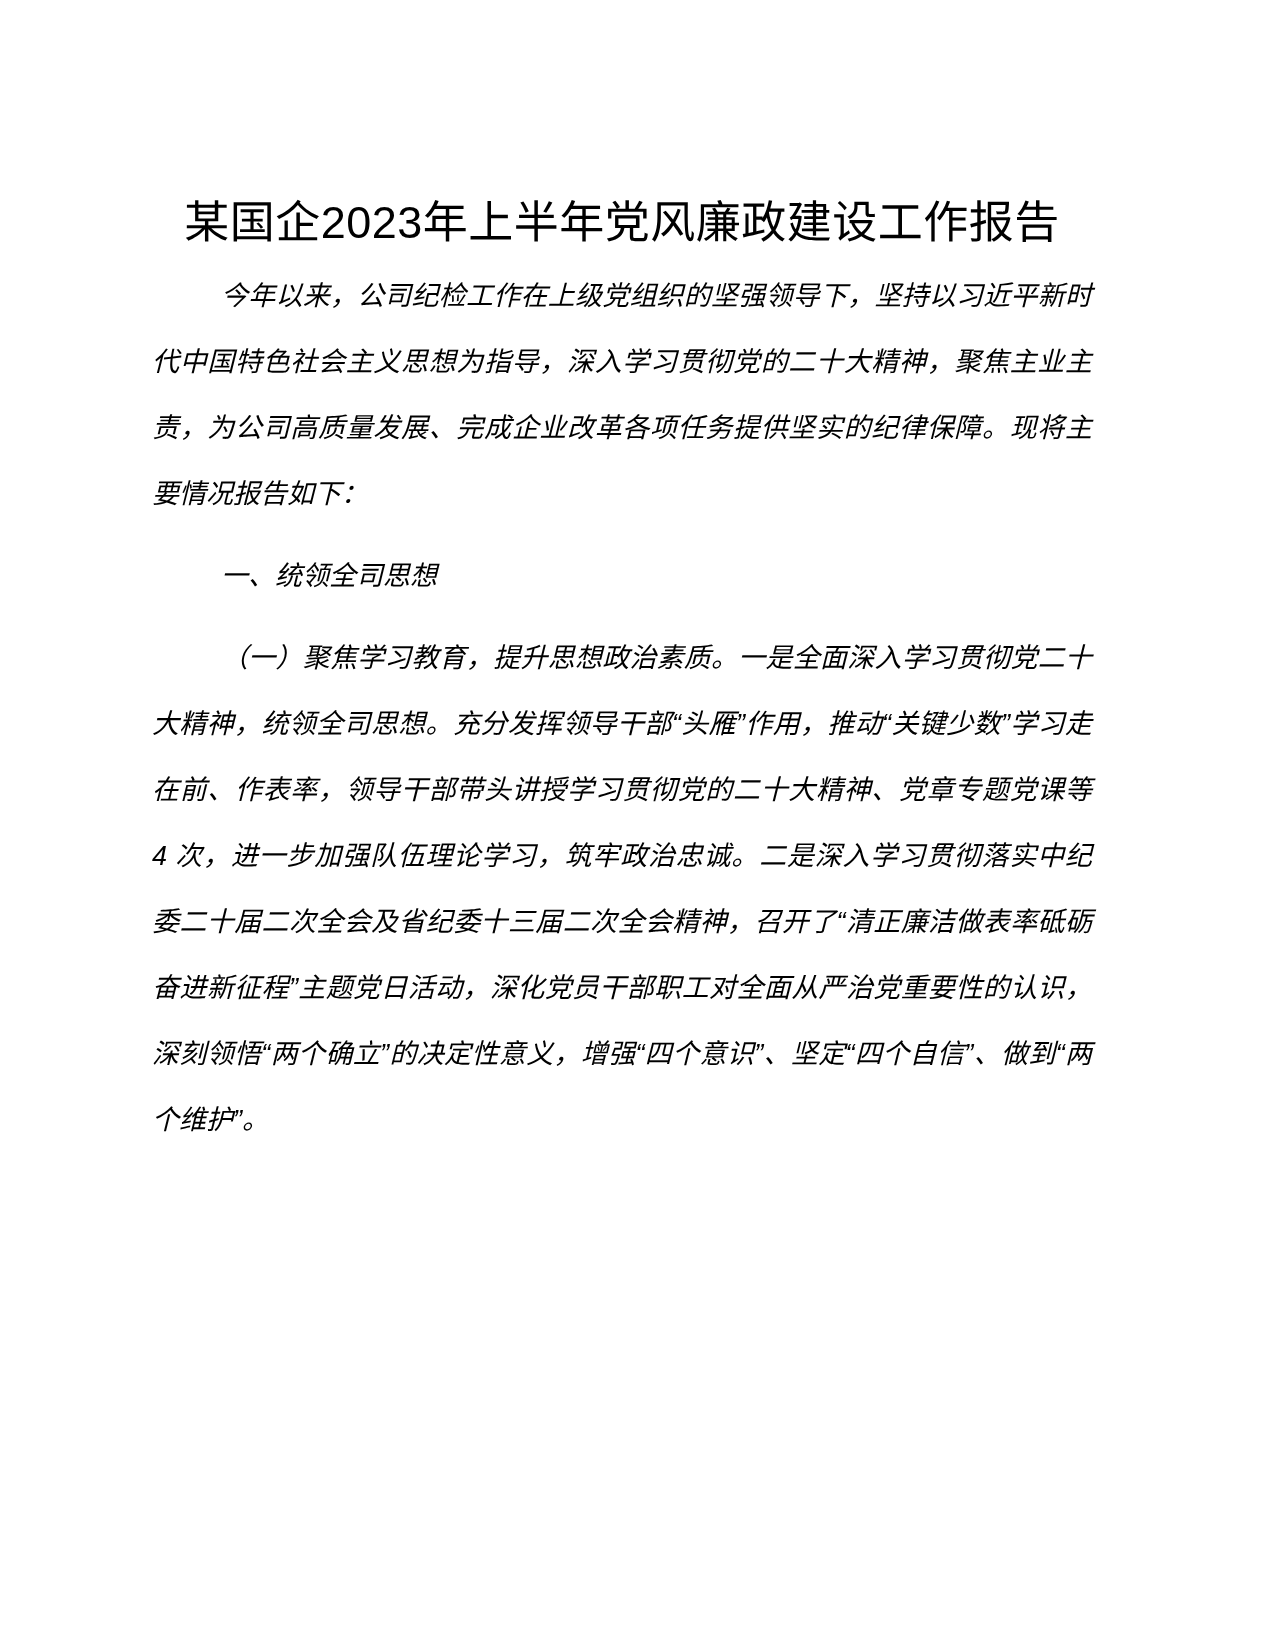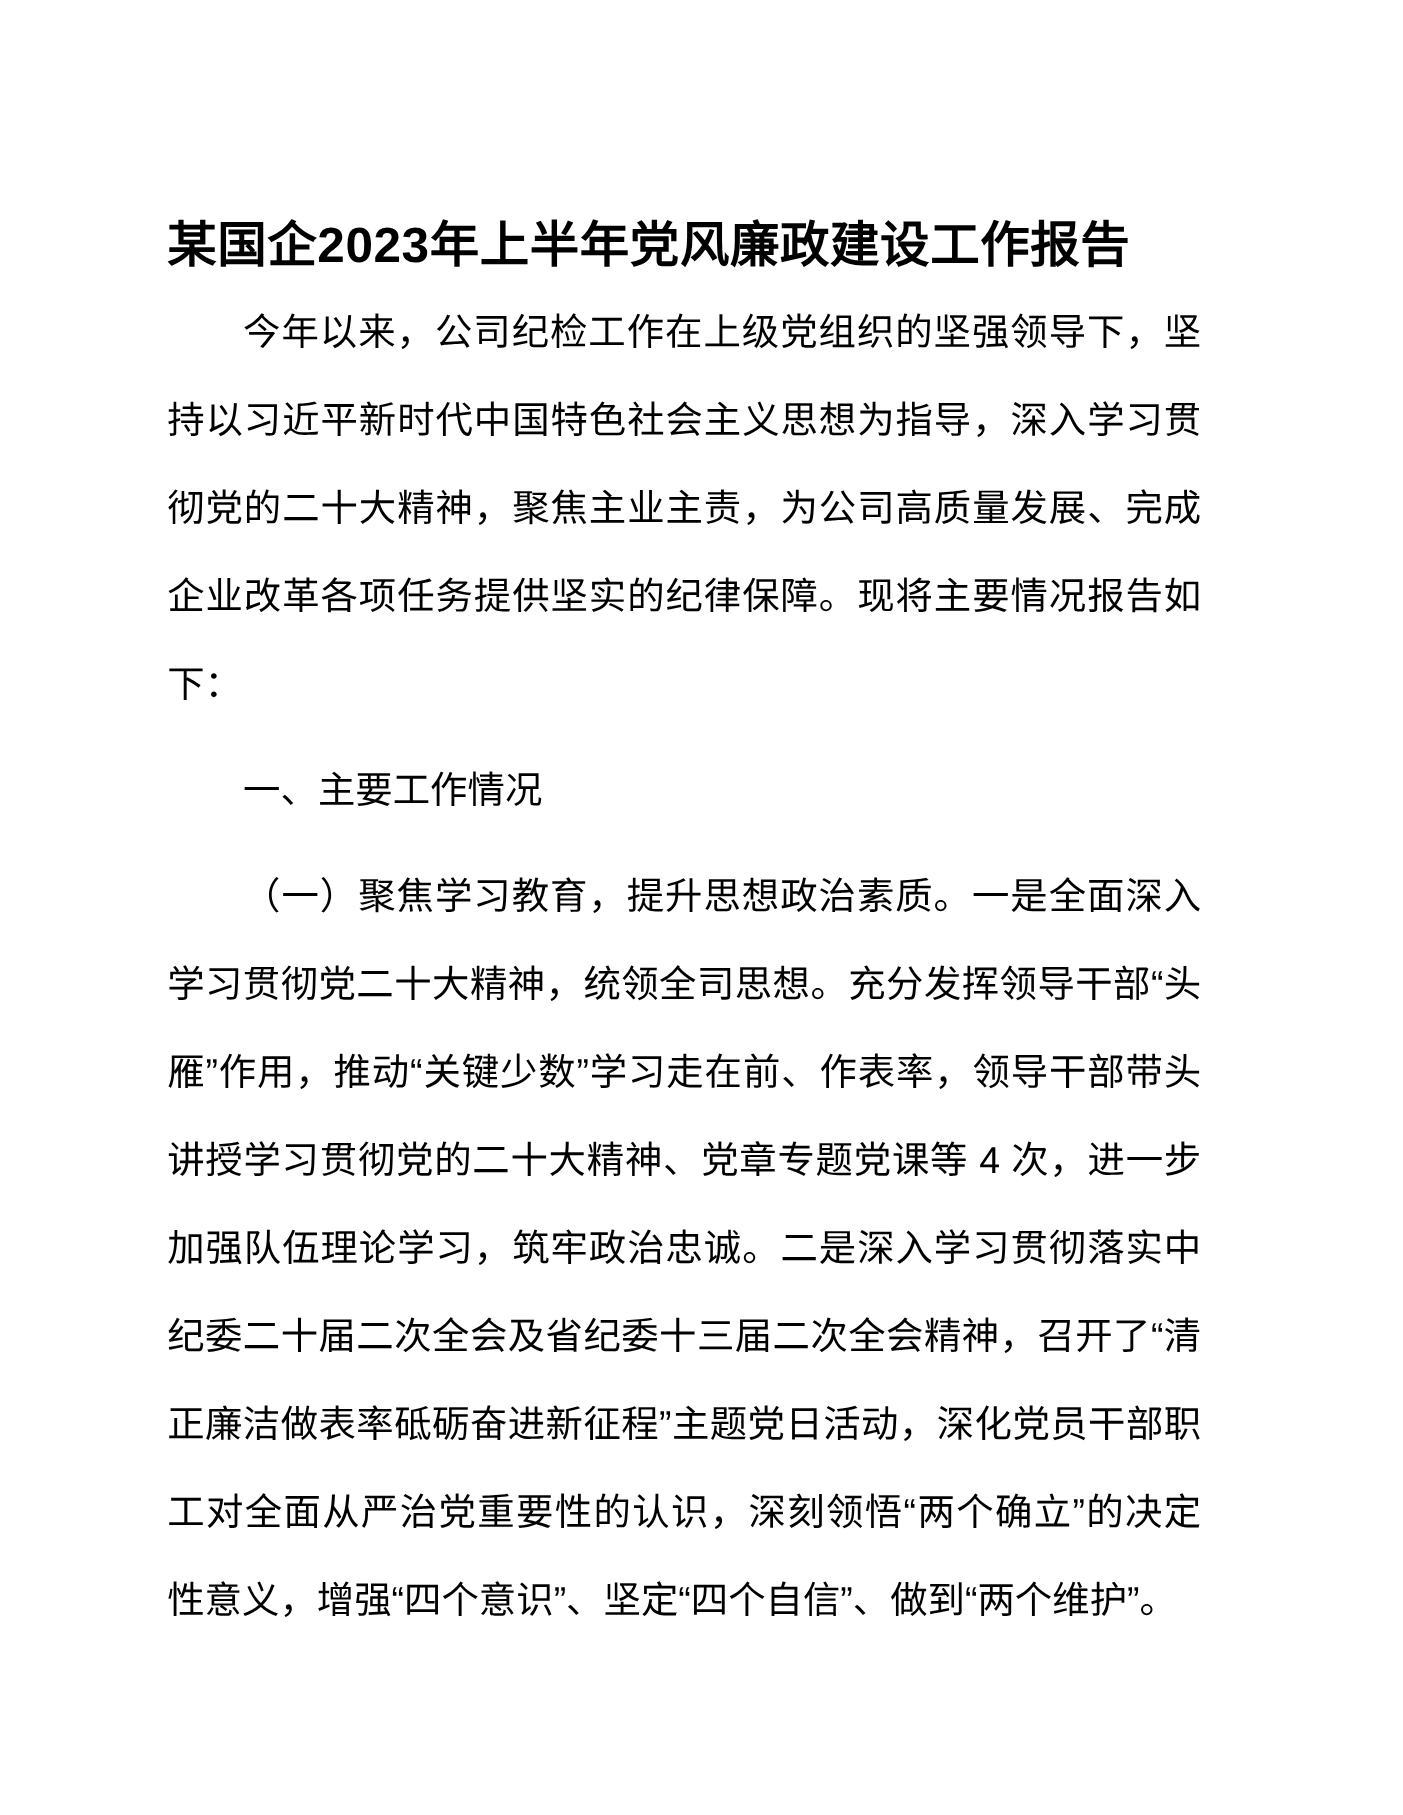--- a/index.html
+++ b/index.html
@@ -25,59 +25,60 @@
     overflow: hidden;
   }
   .content {
     position: absolute;
     left: 152px;
     top: 196px;
     width: 940px;
   }
   .doc-title {
     font-size: 45px;
-    font-weight: 700;
+    font-weight: 400;
     line-height: 1.18;
-    text-align: left;
+    text-align: center;
     letter-spacing: 0.5px;
     white-space: nowrap;
     margin: 0 0 14px 0;
     padding: 0;
   }
   .para {
-    font-size: 34px;
-    line-height: 80px;
+    font-size: 27px;
+    line-height: 66px;
     text-align: justify;
     text-justify: inter-ideograph;
     text-indent: 69px;
     margin: 0;
     padding: 0;
     letter-spacing: 0px;
     word-break: break-all;
+    font-style: italic;
   }
   .para.heading-para {
     text-indent: 69px;
   }
   .gap-sm {
     height: 16px;
   }
 </style>
 </head>
 <body>
 
 <div class="page">
   <div class="content">
 
     <h1 class="doc-title">某国企2023年上半年党风廉政建设工作报告</h1>
 
     <p class="para">今年以来，公司纪检工作在上级党组织的坚强领导下，坚持以习近平新时代中国特色社会主义思想为指导，深入学习贯彻党的二十大精神，聚焦主业主责，为公司高质量发展、完成企业改革各项任务提供坚实的纪律保障。现将主要情况报告如下：</p>
 
     <div class="gap-sm"></div>
 
-    <p class="para heading-para">一、主要工作情况</p>
+    <p class="para heading-para">一、统领全司思想</p>
 
     <div class="gap-sm"></div>
 
     <p class="para">（一）聚焦学习教育，提升思想政治素质。一是全面深入学习贯彻党二十大精神，统领全司思想。充分发挥领导干部“头雁”作用，推动“关键少数”学习走在前、作表率，领导干部带头讲授学习贯彻党的二十大精神、党章专题党课等 4 次，进一步加强队伍理论学习，筑牢政治忠诚。二是深入学习贯彻落实中纪委二十届二次全会及省纪委十三届二次全会精神，召开了“清正廉洁做表率砥砺奋进新征程”主题党日活动，深化党员干部职工对全面从严治党重要性的认识，深刻领悟“两个确立”的决定性意义，增强“四个意识”、坚定“四个自信”、做到“两个维护”。</p>
 
     <div class="gap-sm"></div>
 
 
   </div>
 </div>

